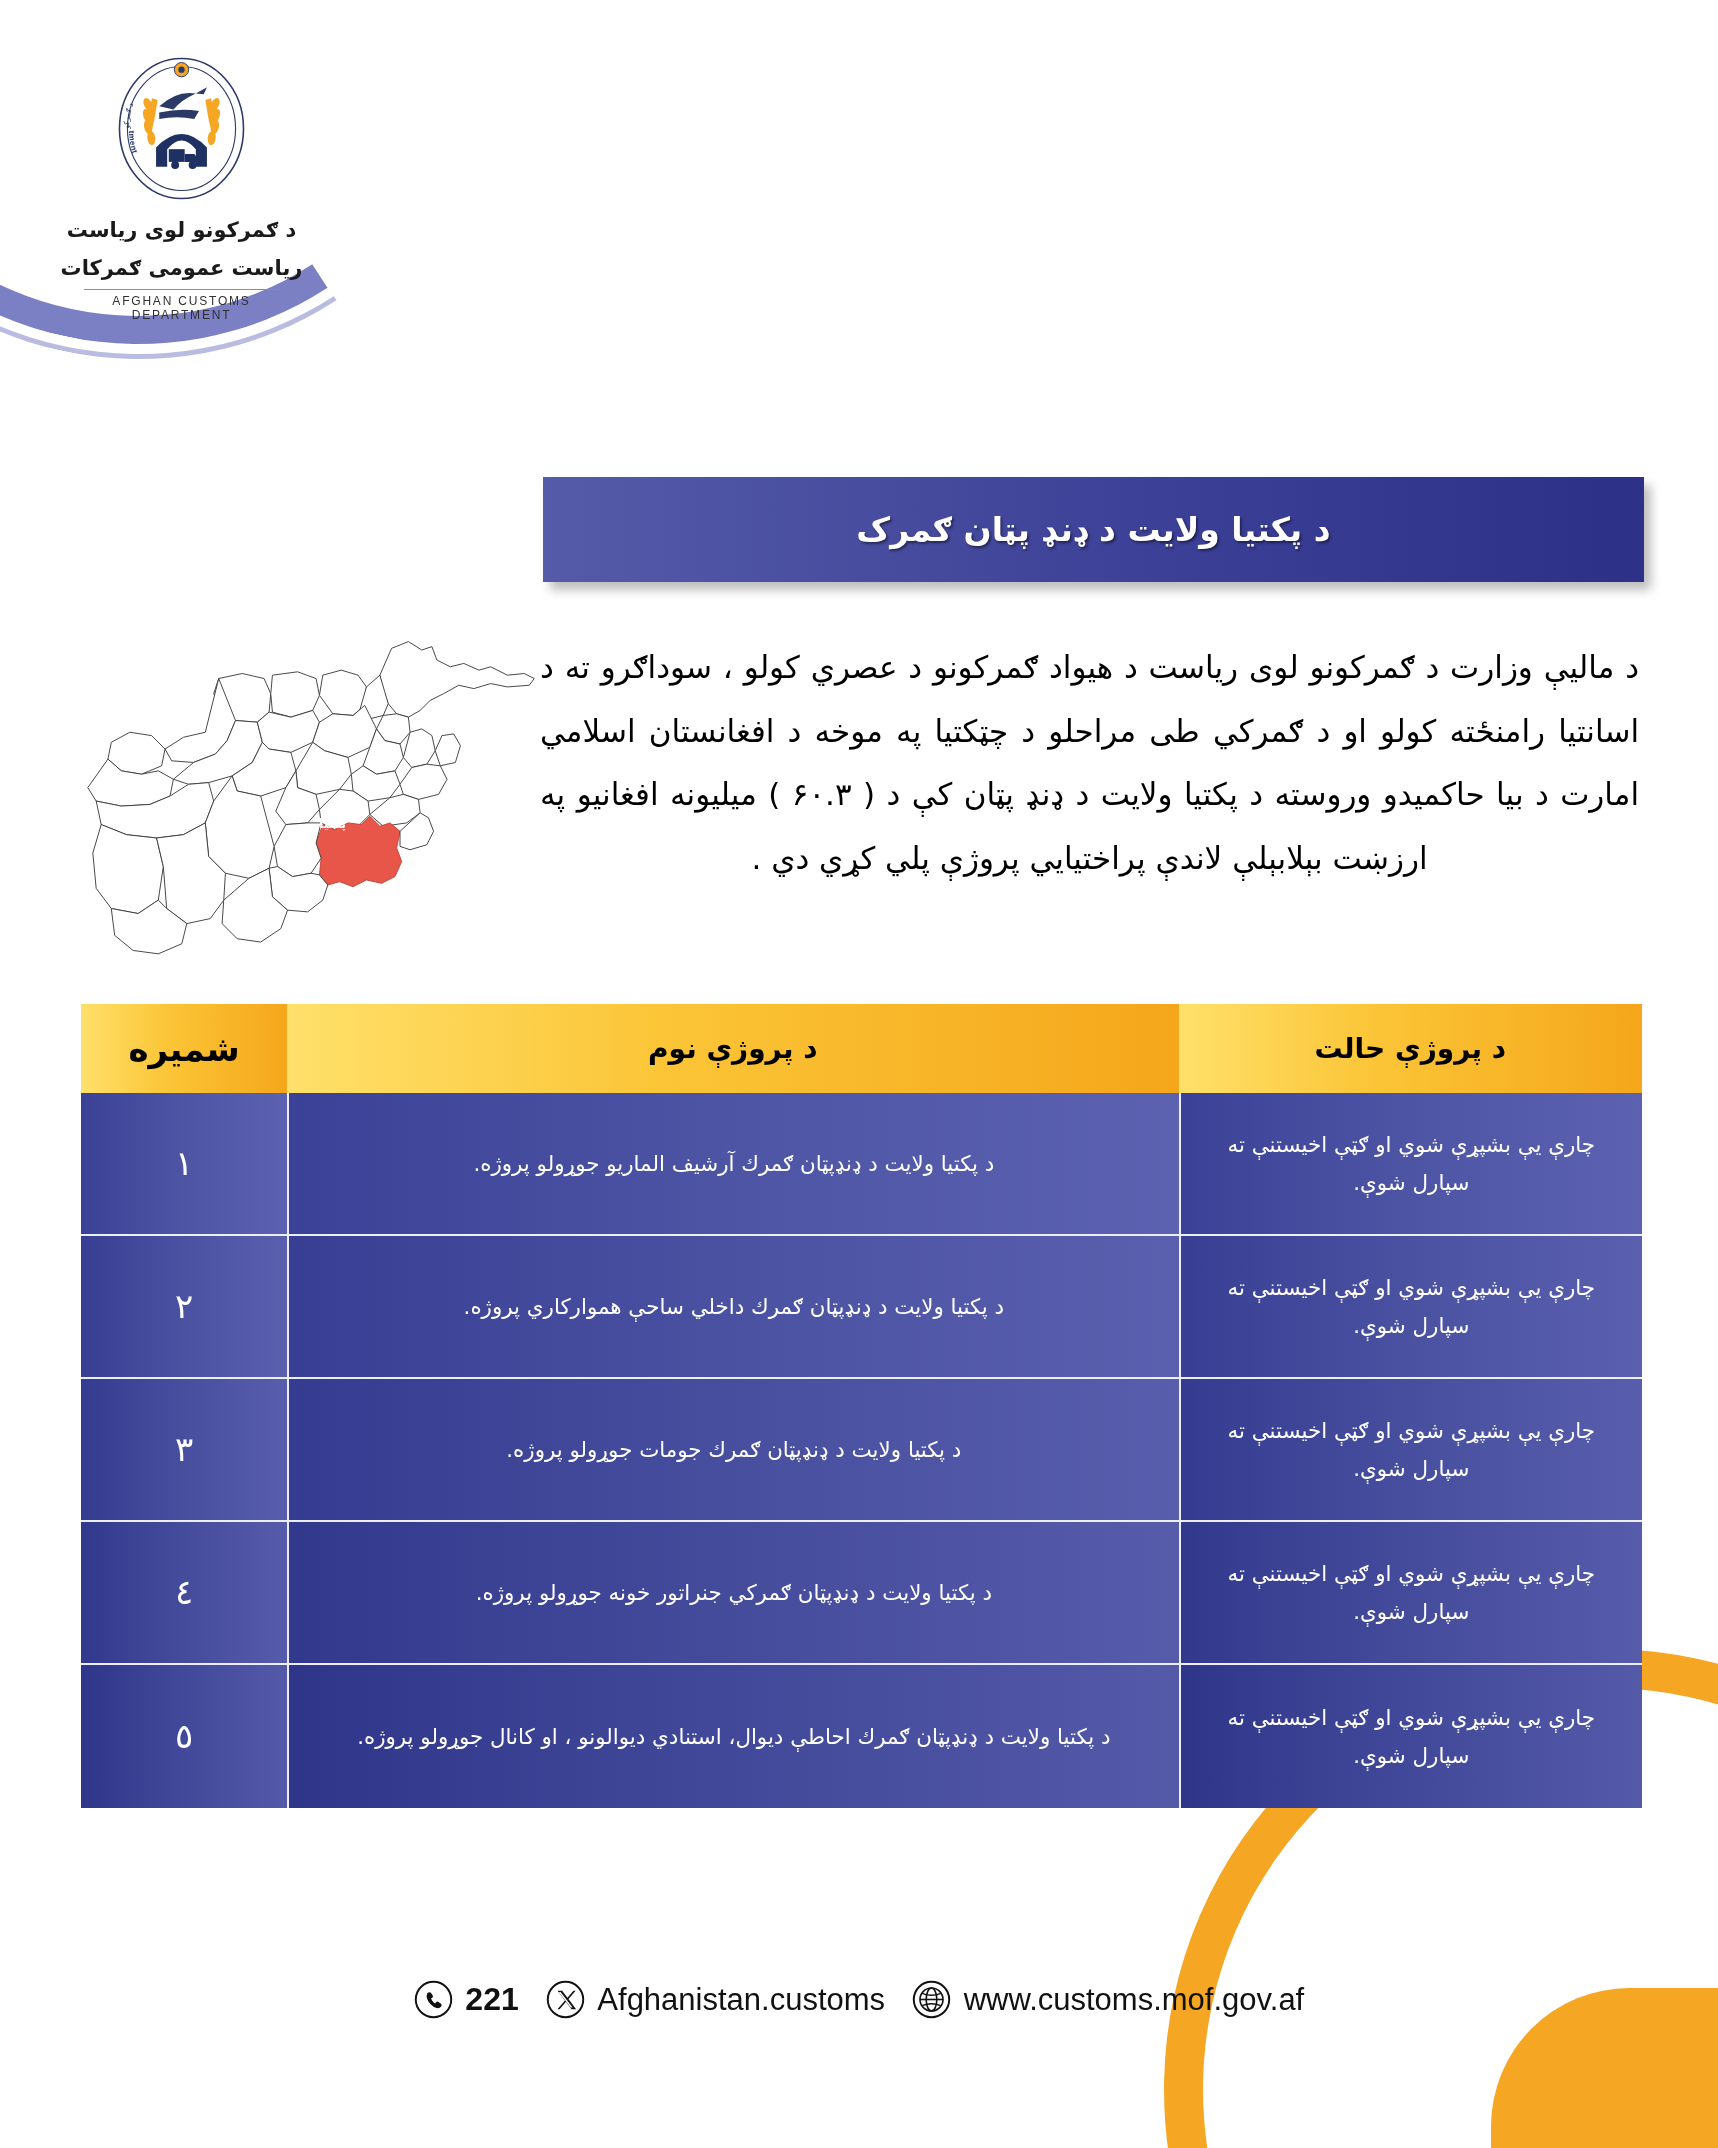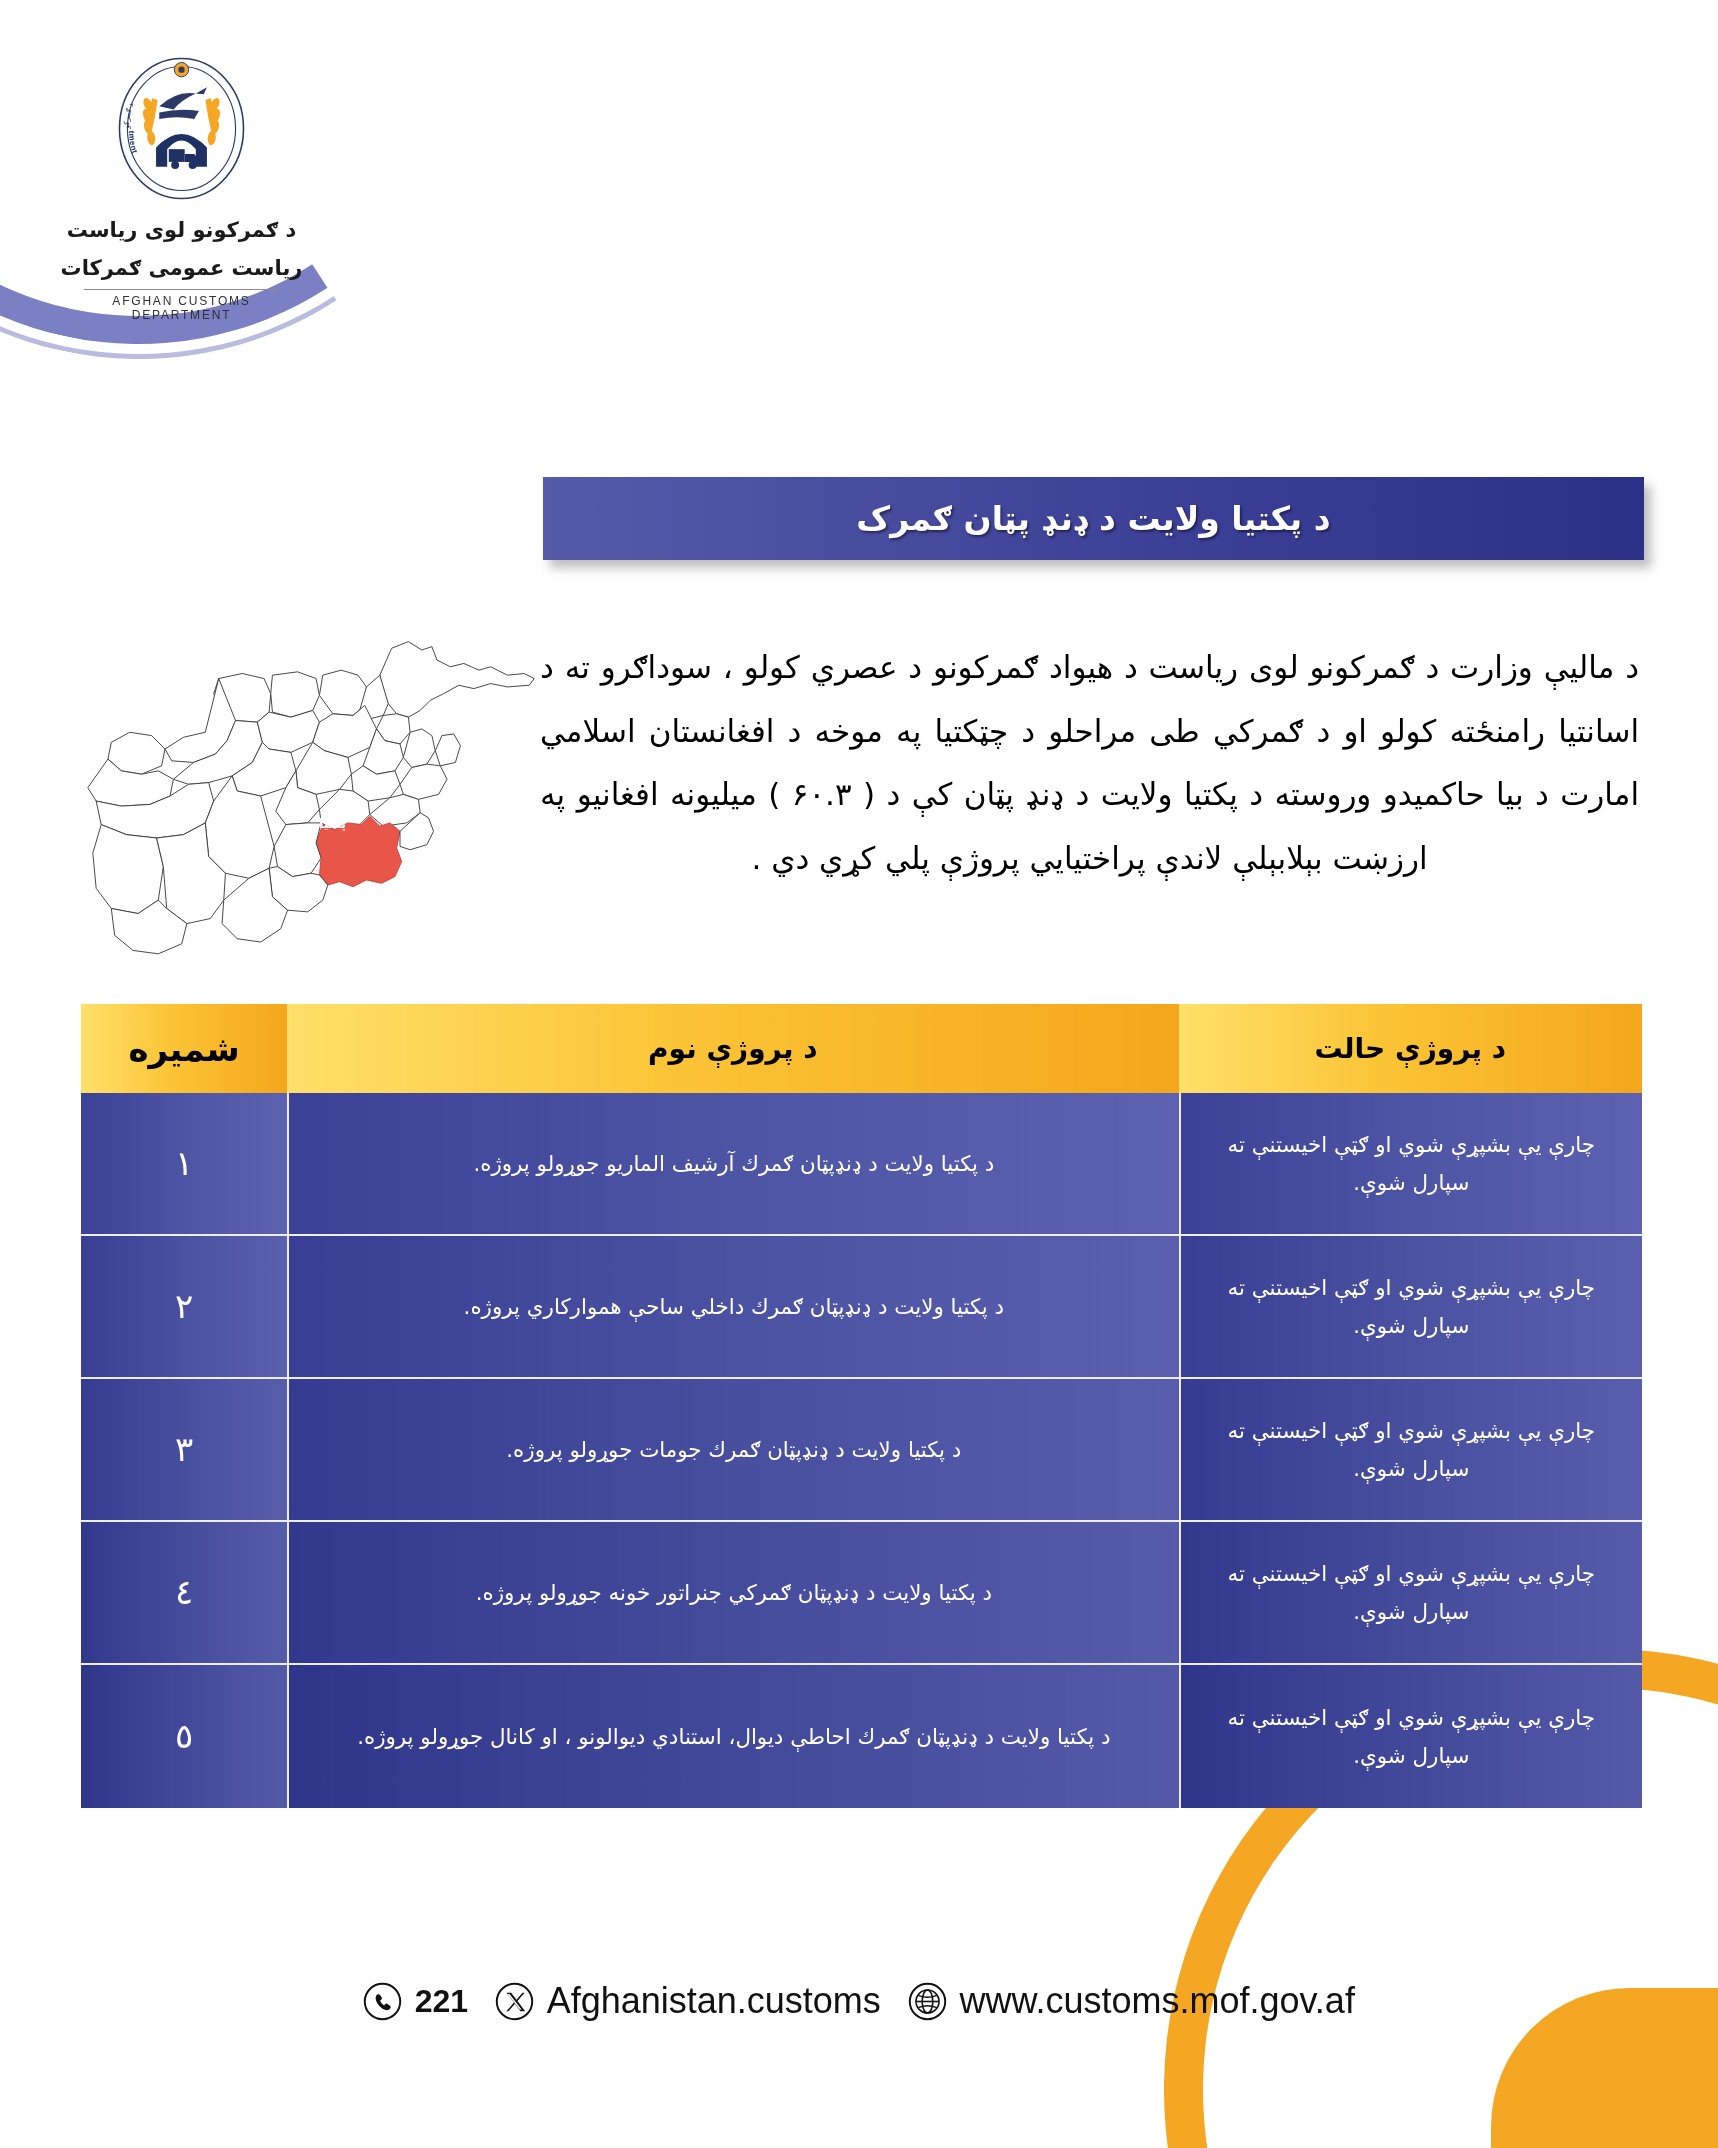--- a/index.html
+++ b/index.html
@@ -124,21 +124,21 @@
     background: #bcbcbc;
     width: 100%;
   }
 
   
   .banner {
     position: absolute;
     right: 74px;
     top: 477px;
     width: 1101px;
-    height: 83px;
+    height: 105px;
     background: linear-gradient(to left, #2d3087 0%, #3b3f96 42%, #555ba8 100%);
     box-shadow: 6.7px 7.6px 10px rgba(0,0,0,0.26);
     display: flex;
     align-items: center;
     justify-content: center;
   }
   .banner-text {
     font-family: "DejaVu Sans", sans-serif;
     font-size: 33px;
     font-weight: bold;
@@ -238,21 +238,21 @@
     display: flex;
     align-items: center;
     justify-content: center;
     gap: 27px;
     direction: ltr;
   }
   .fitem { display: flex; align-items: center; gap: 12.6px; }
   .fitem .ficon { width: 39px; height: 39px; display: block; }
   .fitem .ftext {
     font-family: "Liberation Sans", sans-serif;
-    font-size: 36px;
+    font-size: 31px;
     color: #111111;
     white-space: nowrap;
   }
   .fitem .ftext.bold { font-weight: bold; font-size: 32px; }
 </style>
 </head>
 <body>
 
 <div id="page">
 

